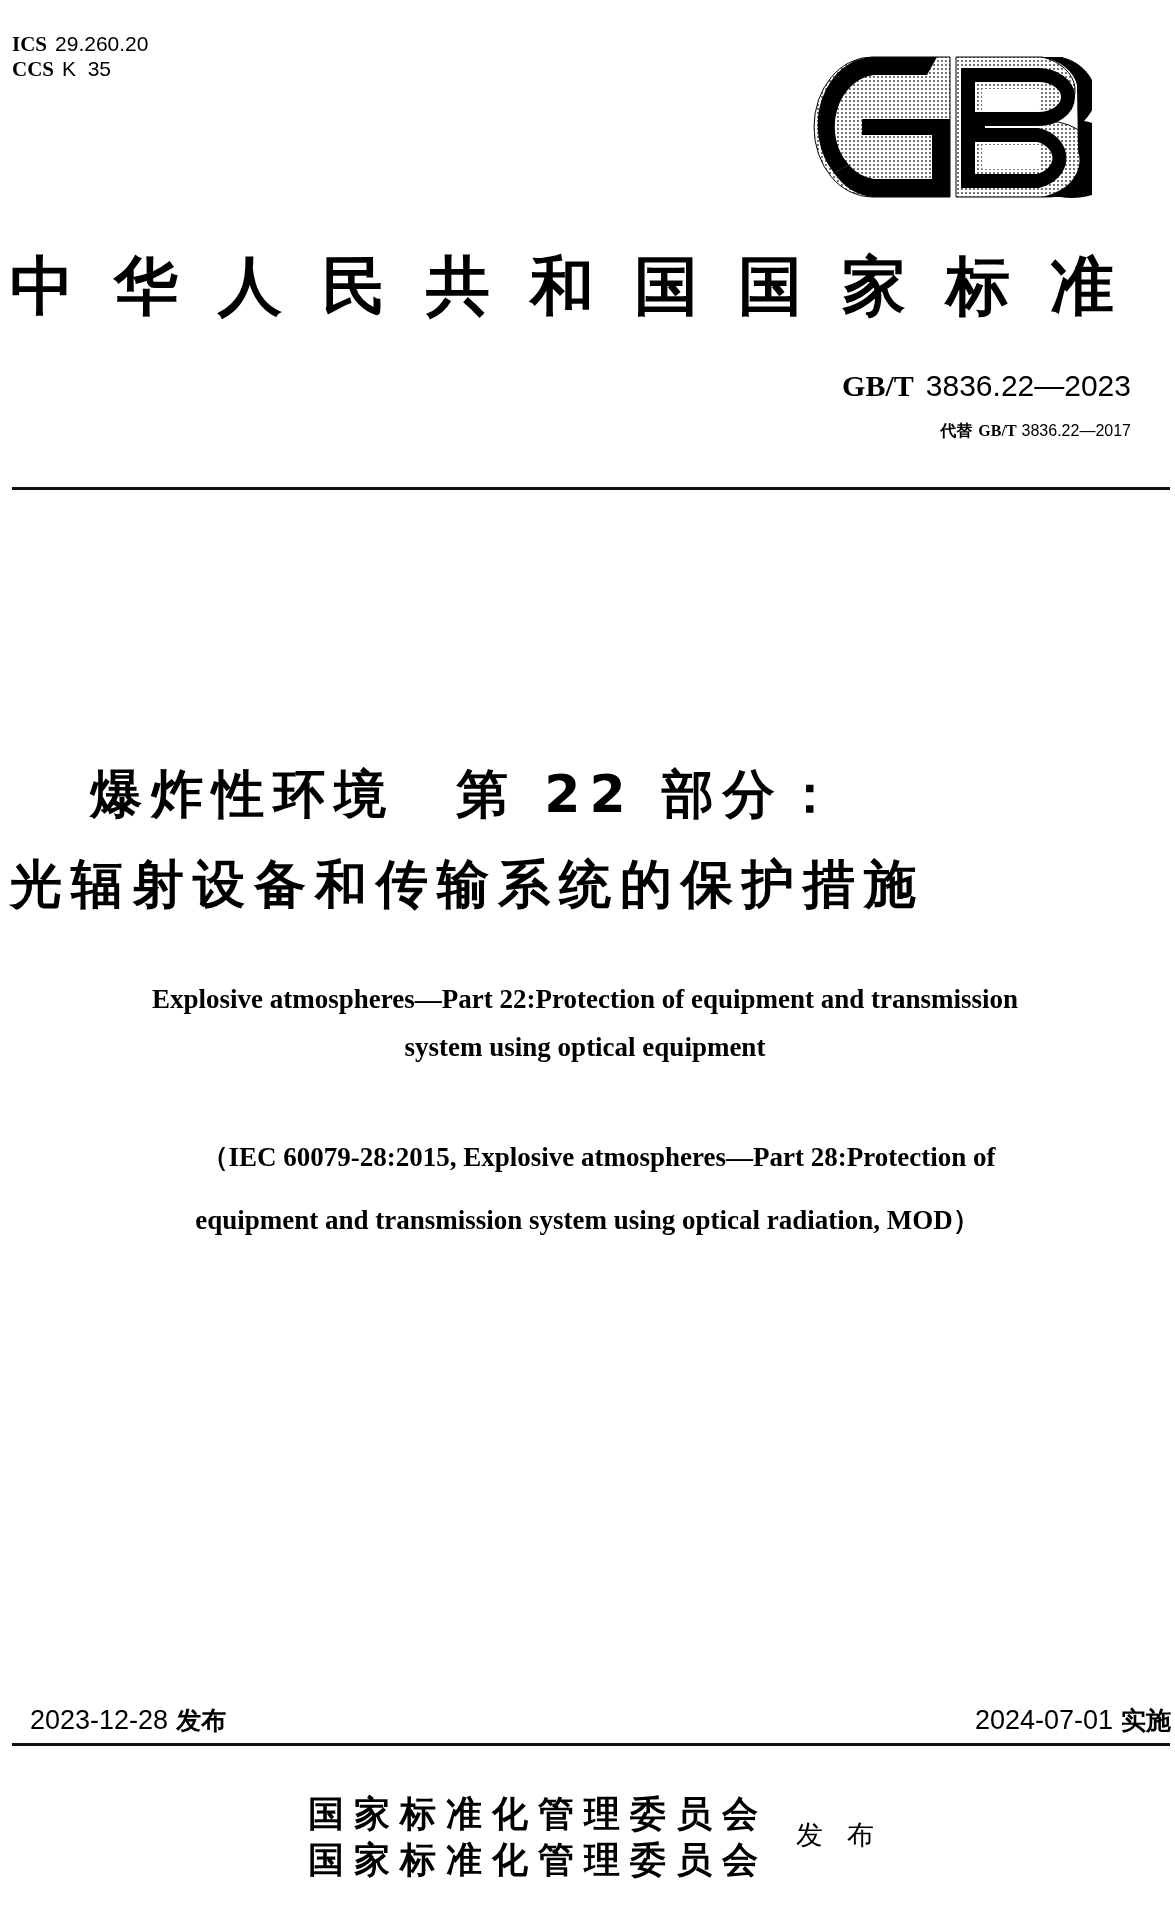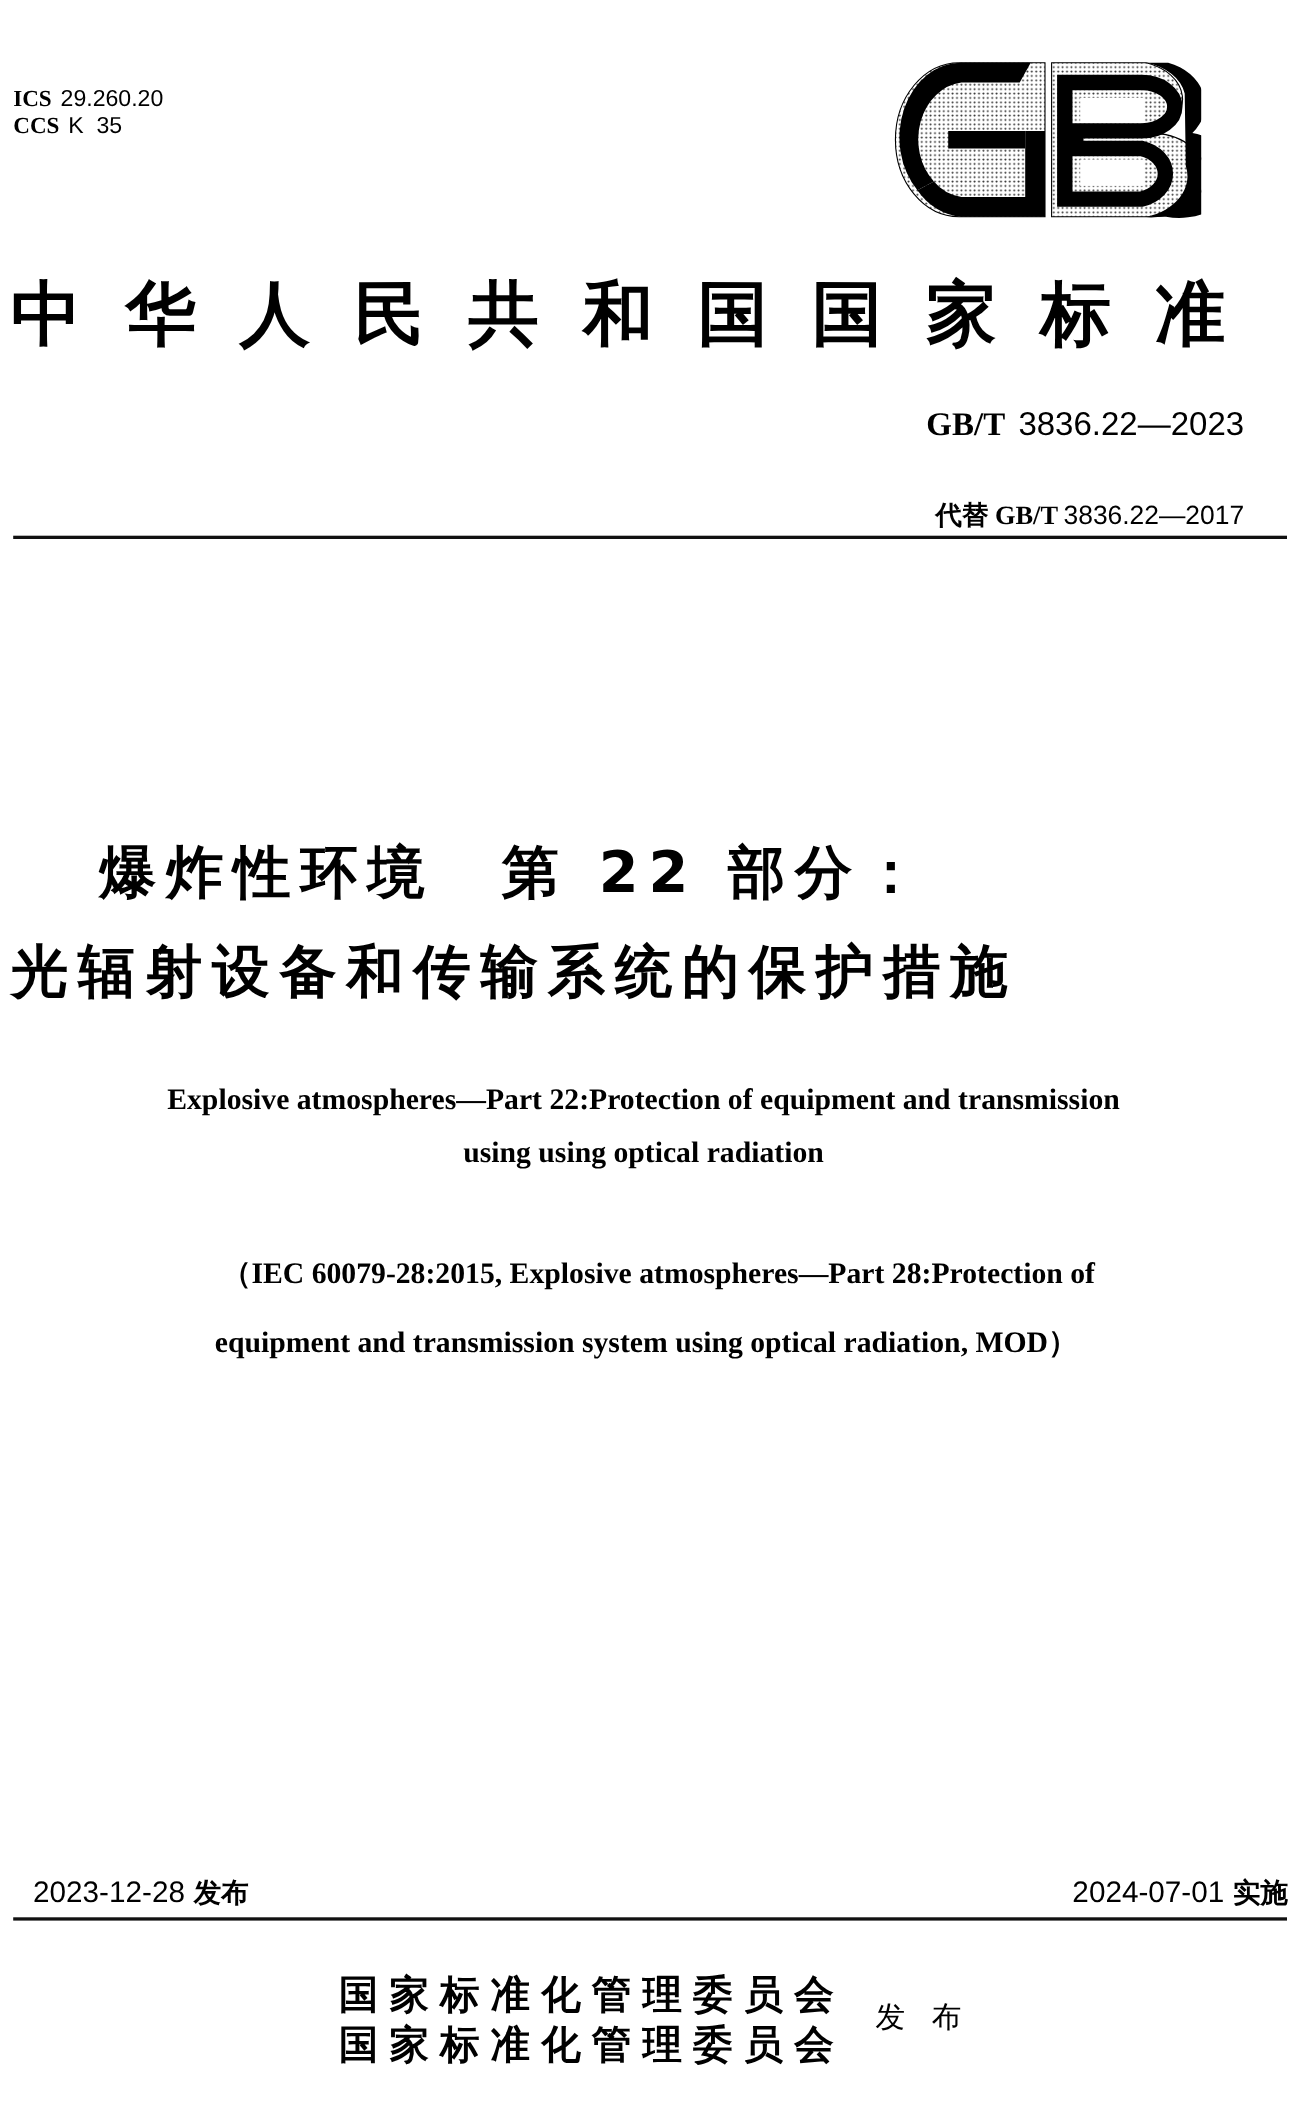--- a/index.html
+++ b/index.html
@@ -1,30 +1,30 @@
 <!DOCTYPE html>
 <html><head>
 <meta charset="utf-8">
 <style>
   html, body { margin: 0; padding: 0; background: #ffffff; }
   body { width: 1175px; height: 1924px; position: relative; overflow: hidden; color: #000; }
   .abs { position: absolute; white-space: nowrap; }
 
-  .cls-line { left: 12px; font-size: 21px; line-height: 24px; margin-top: 45px; }
+  .cls-line { left: 12px; font-size: 21px; line-height: 24px; }
   .cls-line .k { font-family: "Liberation Serif", serif; font-weight: bold; }
   .cls-line .v { font-family: "Liberation Sans", sans-serif; margin-left: 8px; }
 
   #gb-logo { left: 812px; top: 55px; width: 280px; height: 145px; }
 
   #national-title { left: 10px; top: 246px; font-family: "DejaVu Serif", serif; font-weight: bold; font-size: 64px; line-height: 80px; letter-spacing: 40px; }
 
   #std-number { right: 44px; top: 368px; font-size: 30px; line-height: 36px; text-align: right; }
   #std-number .p { font-family: "Liberation Serif", serif; font-weight: bold; }
   #std-number .n { font-family: Liberation Sans, sans-serif; margin-left: 12px; }
-  #std-replaces { right: 44px; top: 418px; font-size: 24px; line-height: 26px; text-align: right; margin-top: 37px; }
+  #std-replaces { right: 44px; top: 418px; font-size: 16px; line-height: 26px; text-align: right; }
   #std-replaces .c { font-family: "DejaVu Sans", sans-serif; font-weight: bold; margin-right: 6px; }
   #std-replaces .p { font-family: "Liberation Serif", serif; font-weight: bold; }
   #std-replaces .n { font-family: "Liberation Sans", sans-serif; margin-left: 5px; }
 
   .rule { position: absolute; left: 12px; width: 1158px; height: 3px; background: #111; }
   #top-rule { top: 487px; }
   #bottom-rule { top: 1743px; }
 
   .cn-title { left: 0; width: 935px; text-align: center; font-family: "DejaVu Sans", sans-serif; font-weight: bold; font-size: 52px; line-height: 64px; letter-spacing: 9px; }
   #cn-title-1 { top: 762px; }
@@ -91,21 +91,21 @@
 <div class="abs" id="std-replaces">
   <span class="c">代替</span><span class="p">GB/T</span><span class="n">3836.22—2017</span>
 </div>
 
 <div class="rule" id="top-rule"></div>
 
 <div class="abs cn-title" id="cn-title-1">爆炸性环境　第 22 部分：</div>
 <div class="abs cn-title" id="cn-title-2">光辐射设备和传输系统的保护措施</div>
 
 <div class="abs en-title" id="en-title-1">Explosive atmospheres—Part 22:Protection of equipment and transmission</div>
-<div class="abs en-title" id="en-title-2">using using optical radiation</div>
+<div class="abs en-title" id="en-title-2">system using optical equipment</div>
 
 <div class="abs iec-line" id="iec-line-1">（IEC 60079-28:2015, Explosive atmospheres—Part 28:Protection of</div>
 <div class="abs iec-line" id="iec-line-2">equipment and transmission system using optical radiation, MOD）</div>
 
 <div class="abs date" id="issue-date">
   <span>2023-12-28</span><span class="lbl">发布</span>
 </div>
 <div class="abs date" id="impl-date">
   <span>2024-07-01</span><span class="lbl">实施</span>
 </div>

